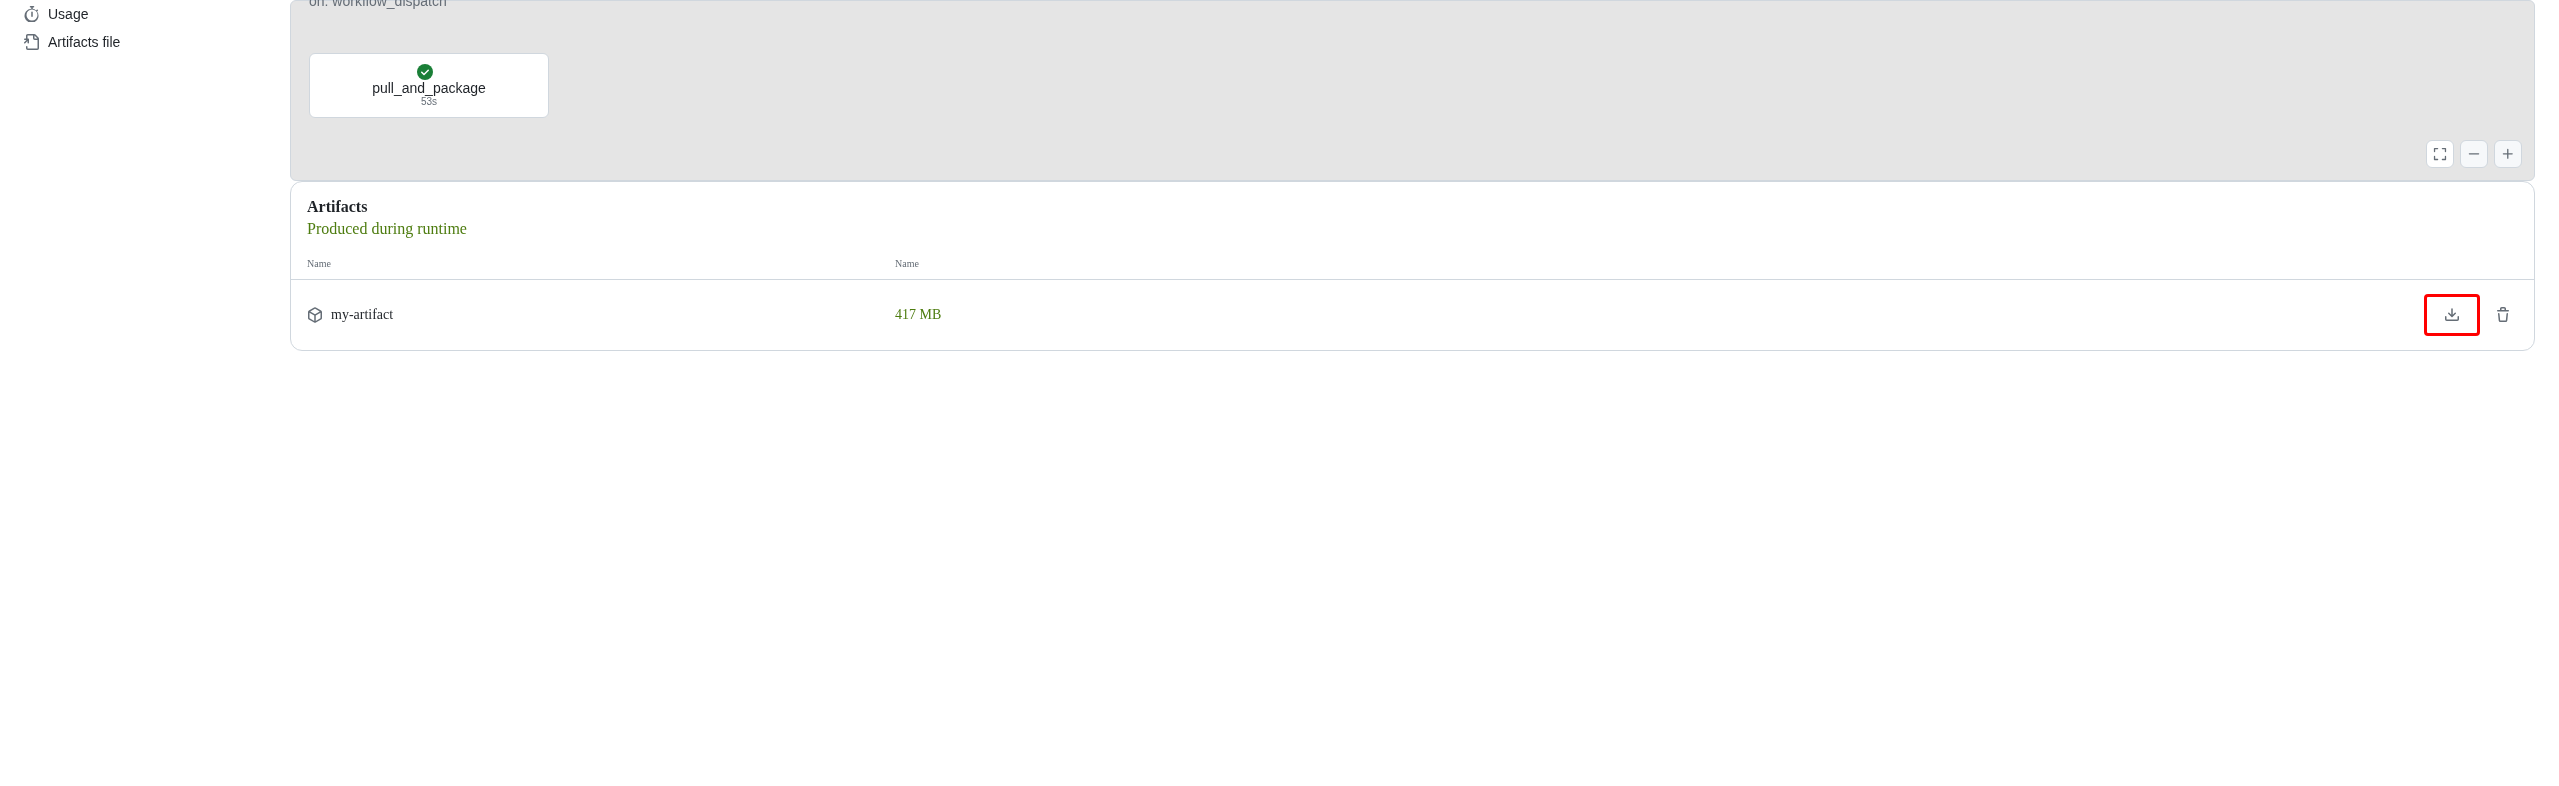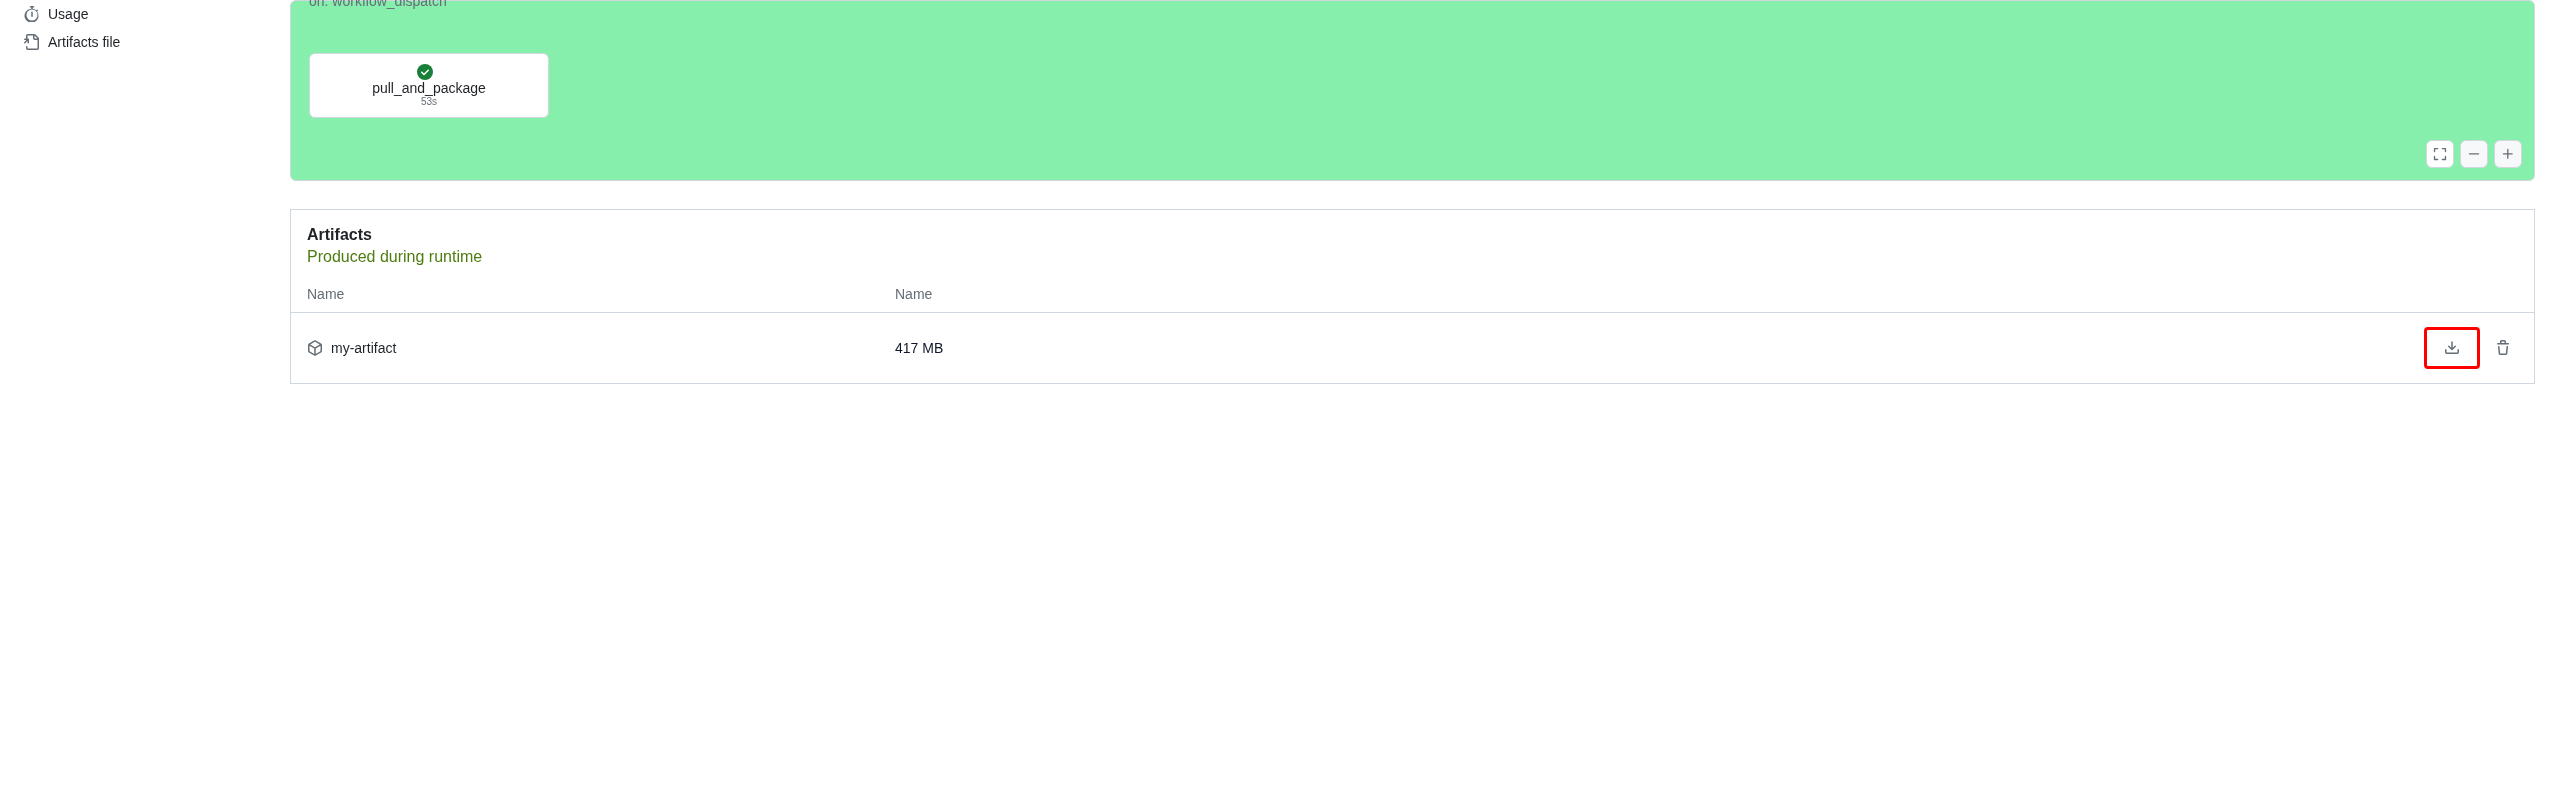--- a/index.html
+++ b/index.html
@@ -38,21 +38,21 @@
     .sidebar-item .label {
       font-size: 14px;
     }
     .main {
       flex: 1;
       padding-right: 24px;
       position: relative;
       min-width: 0;
     }
     .workflow-graph {
-      background: #86efac;
+      background: #e5e5e5;
       border: 1px solid #d0d7de;
       border-radius: 6px;
       margin-top: 0;
       position: relative;
       padding: 0 12px 16px 18px;
     }
     .trigger-text {
       color: #656d76;
       font-size: 14px;
       margin-bottom: 36px;
@@ -101,58 +101,59 @@
       background: #f6f8fa;
       border: 1px solid #d0d7de;
       border-radius: 6px;
       cursor: pointer;
       color: #656d76;
     }
     .ctrl-btn.fullscreen-btn {
       background: #ffffff;
     }
     .artifacts-panel {
-      margin-top: 28px;
-      border: 1px solid #d0d7de;
-      border-radius: 0;
+      margin-top: 0;
+      border: 1px solid #d0d7de;
+      border-radius: 12px;
+      font-family: Liberation Serif, serif;
     }
     .artifacts-header {
       padding: 16px 16px 12px 16px;
     }
     .artifacts-title {
       font-size: 16px;
       font-weight: 600;
       margin-bottom: 4px;
     }
     .artifacts-subtitle {
       font-size: 16px;
       color: #4d7c0f;
     }
     .artifacts-table-header {
       display: flex;
       padding: 8px 16px 10px 16px;
-      font-size: 14px;
+      font-size: 10px;
       color: #656d76;
     }
     .artifacts-table-header .col-name { flex: 0 0 588px; }
     .artifacts-table-header .col-size { flex: 1; }
     .artifacts-row {
       display: flex;
       align-items: center;
       padding: 14px 16px;
       border-top: 1px solid #d0d7de;
     }
     .artifacts-row .col-name {
       flex: 0 0 588px;
       display: flex;
       align-items: flex-end;
     }
     .artifacts-row .col-size {
       flex: 1;
-      color: #0f172a;
+      color: #4d7c0f;
     }
     .artifacts-row .col-actions {
       display: flex;
       align-items: center;
       gap: 8px;
     }
     .artifact-name {
       font-size: 14px;
       color: #1f2328;
     }

